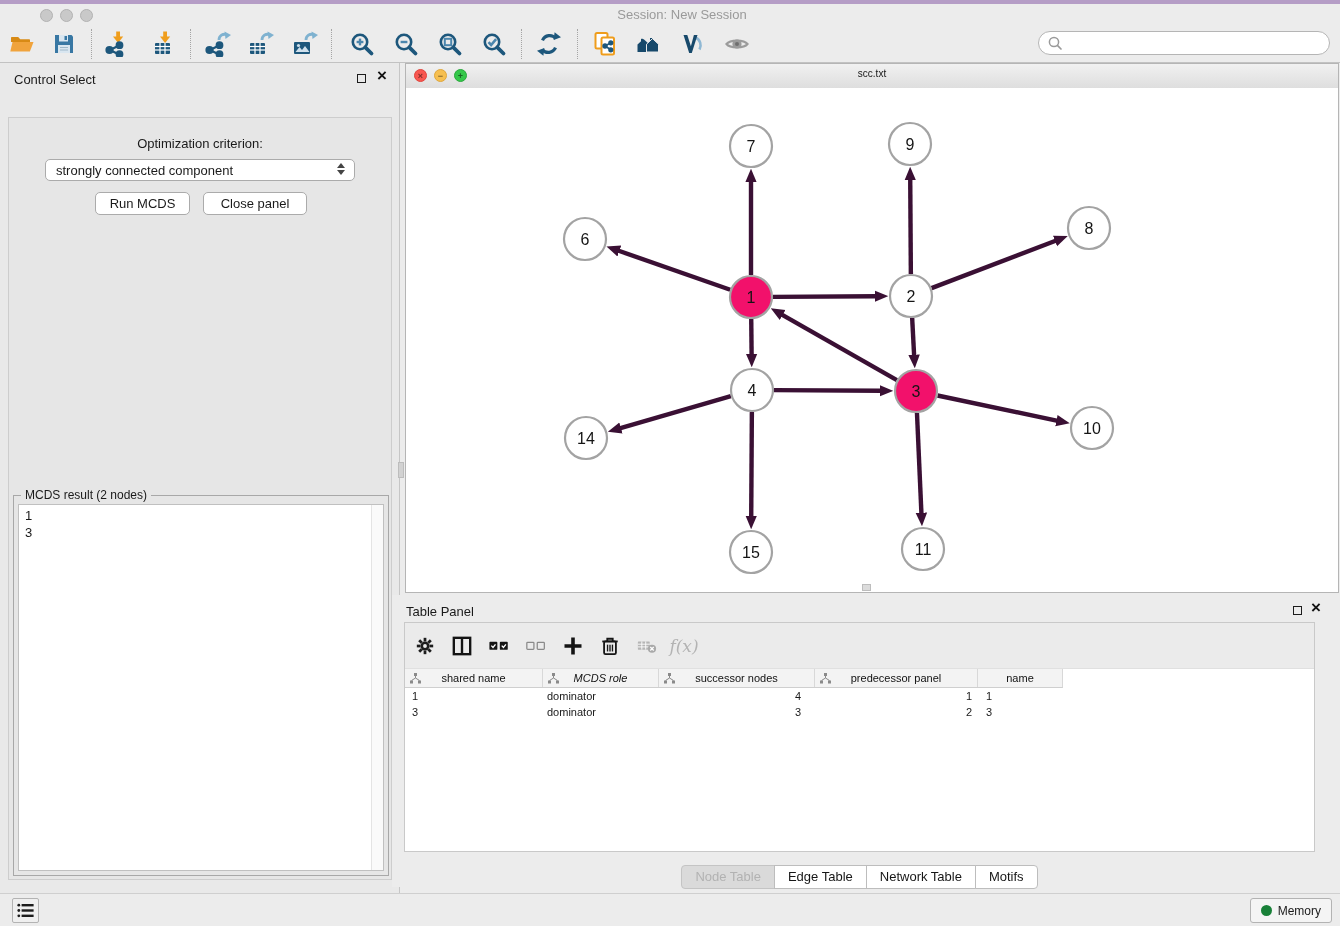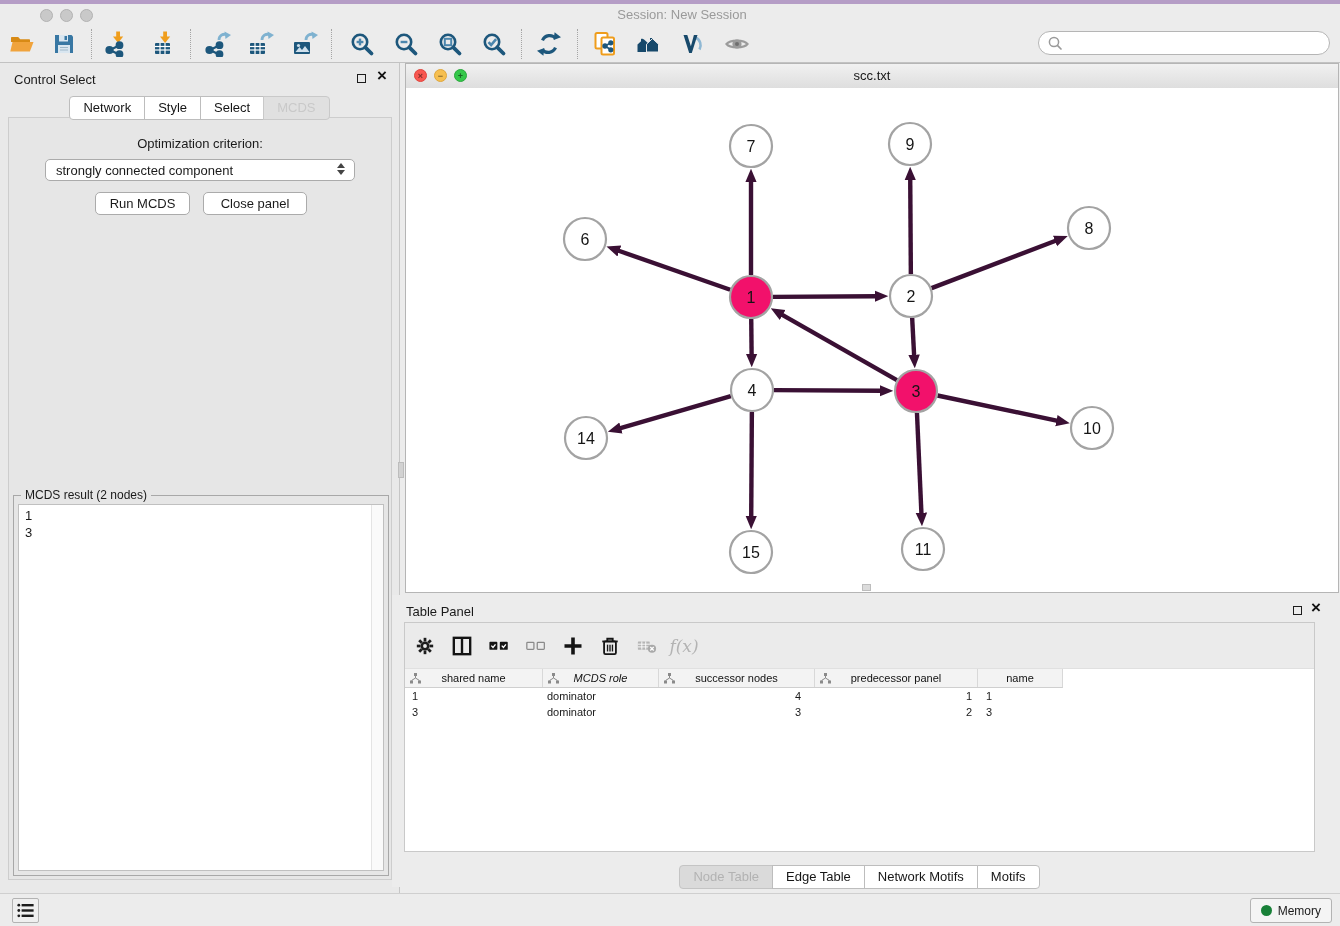--- a/index.html
+++ b/index.html
@@ -44,21 +44,21 @@
   #mcds-group{position:absolute;left:4px;top:377px;width:374px;bottom:3px;border:1px solid #a8a8a8;}
   #mcds-legend{position:absolute;left:7px;top:-8px;background:#e6e6e6;padding:0 4px;font-size:12px;text-align:right;}
   #mcds-text{position:absolute;left:4px;top:8px;right:4px;bottom:4px;background:#fff;border:1px solid #c0c0c0;
     font-size:13px;line-height:17px;padding:2px 6px;box-sizing:border-box;}
   #mcds-scroll{position:absolute;right:0;top:0;bottom:0;width:11px;background:#fafafa;border-left:1px solid #e4e4e4;}
 
   
   #network-frame{position:absolute;left:405px;top:63px;width:934px;height:530px;border:1px solid #b5b5b5;background:#fff;box-sizing:border-box;}
   #nf-titlebar{position:absolute;left:0;right:0;top:0;height:24px;background:linear-gradient(#f1f1f1,#dedede);border-bottom:1px solid #bfbfbf;}
   .nf-tl{position:absolute;top:5px;width:13px;height:13px;border-radius:50%;box-sizing:border-box;font-size:9px;line-height:12px;text-align:center;color:rgba(0,0,0,.5);font-weight:bold;}
-  #nf-titlebar .title{position:absolute;left:0;right:0;top:4px;text-align:center;font-size:13px;color:#161616;}
+  #nf-titlebar .title{position:absolute;left:0;right:0;top:4px;text-align:center;font-size:10px;color:#161616;}
   #nf-canvas{position:absolute;left:0;right:0;top:24px;bottom:0;background:#fff;}
   #grip-bottom{position:absolute;left:456px;bottom:1px;width:9px;height:7px;background:#dcdcdc;border:1px solid #bdbdbd;box-sizing:border-box;}
   #grip-left{position:absolute;left:398px;top:462px;width:6px;height:16px;background:#d2d2d2;border:1px solid #bdbdbd;box-sizing:border-box;}
 
   
   #table-panel{position:absolute;left:392px;top:595px;width:935px;height:292px;background:#ececec;}
   #tp-inner{position:absolute;left:12px;top:27px;width:911px;height:230px;border:1px solid #c9c9c9;background:#fff;box-sizing:border-box;}
   #tp-toolbar{height:46px;background:#ebebeb;display:flex;align-items:center;padding-left:10px;gap:17px;border-bottom:1px solid #e0e0e0;box-sizing:border-box;}
   .tpi{width:20px;height:24px;display:inline-flex;align-items:center;justify-content:center;flex:none;}
   .fx{font-family:"DejaVu Serif",serif;font-style:italic;font-size:17px;color:#b3b3b3;}
@@ -264,26 +264,20 @@
           </svg>
       </span>
       <input value="" placeholder="" style="">
     </div>
   </div>
 
   <div id="control-panel">
     <div class="panel-title">Control Select</div>
     <span class="float-ic" style="right:33px"></span>
     <span class="close-ic" style="right:12px">×</span>
-    <div id="cp-tabs">
-      <span class="tab">Network</span>
-      <span class="tab">Style</span>
-      <span class="tab">Select</span>
-      <span class="tab active-dim">MCDS</span>
-    </div>
     <div id="cp-content">
       <div id="opt-label">Optimization criterion:</div>
       <div id="criterion-select">
         <span>strongly connected component</span>
         <span class="stepper">
             <i class="up"></i>
             <i class="dn"></i>
           </span>
       </div>
       <div class="cp-btn" style="left:86px;width:95px">
@@ -512,21 +506,21 @@
         <span class="c1">3</span>
         <span class="c2">dominator</span>
         <span class="c3">3</span>
         <span class="c4">2</span>
         <span class="c5">3</span>
       </div>
     </div>
     <div id="tp-tabs">
       <span class="tab node-active">Node Table</span>
       <span class="tab">Edge Table</span>
-      <span class="tab">Network Motifs</span>
+      <span class="tab">Network Table</span>
       <span class="tab">Motifs</span>
     </div>
   </div>
 
   <div id="status-bar">
     <div id="list-btn">
       <svg width="17" height="15" viewBox="0 0 17 15">
           <g fill="#1c1c1c">
             <circle cx="1.8" cy="2.2" r="1.4"></circle>
             <rect x="4.6" y="1" width="12" height="2.4"></rect>

